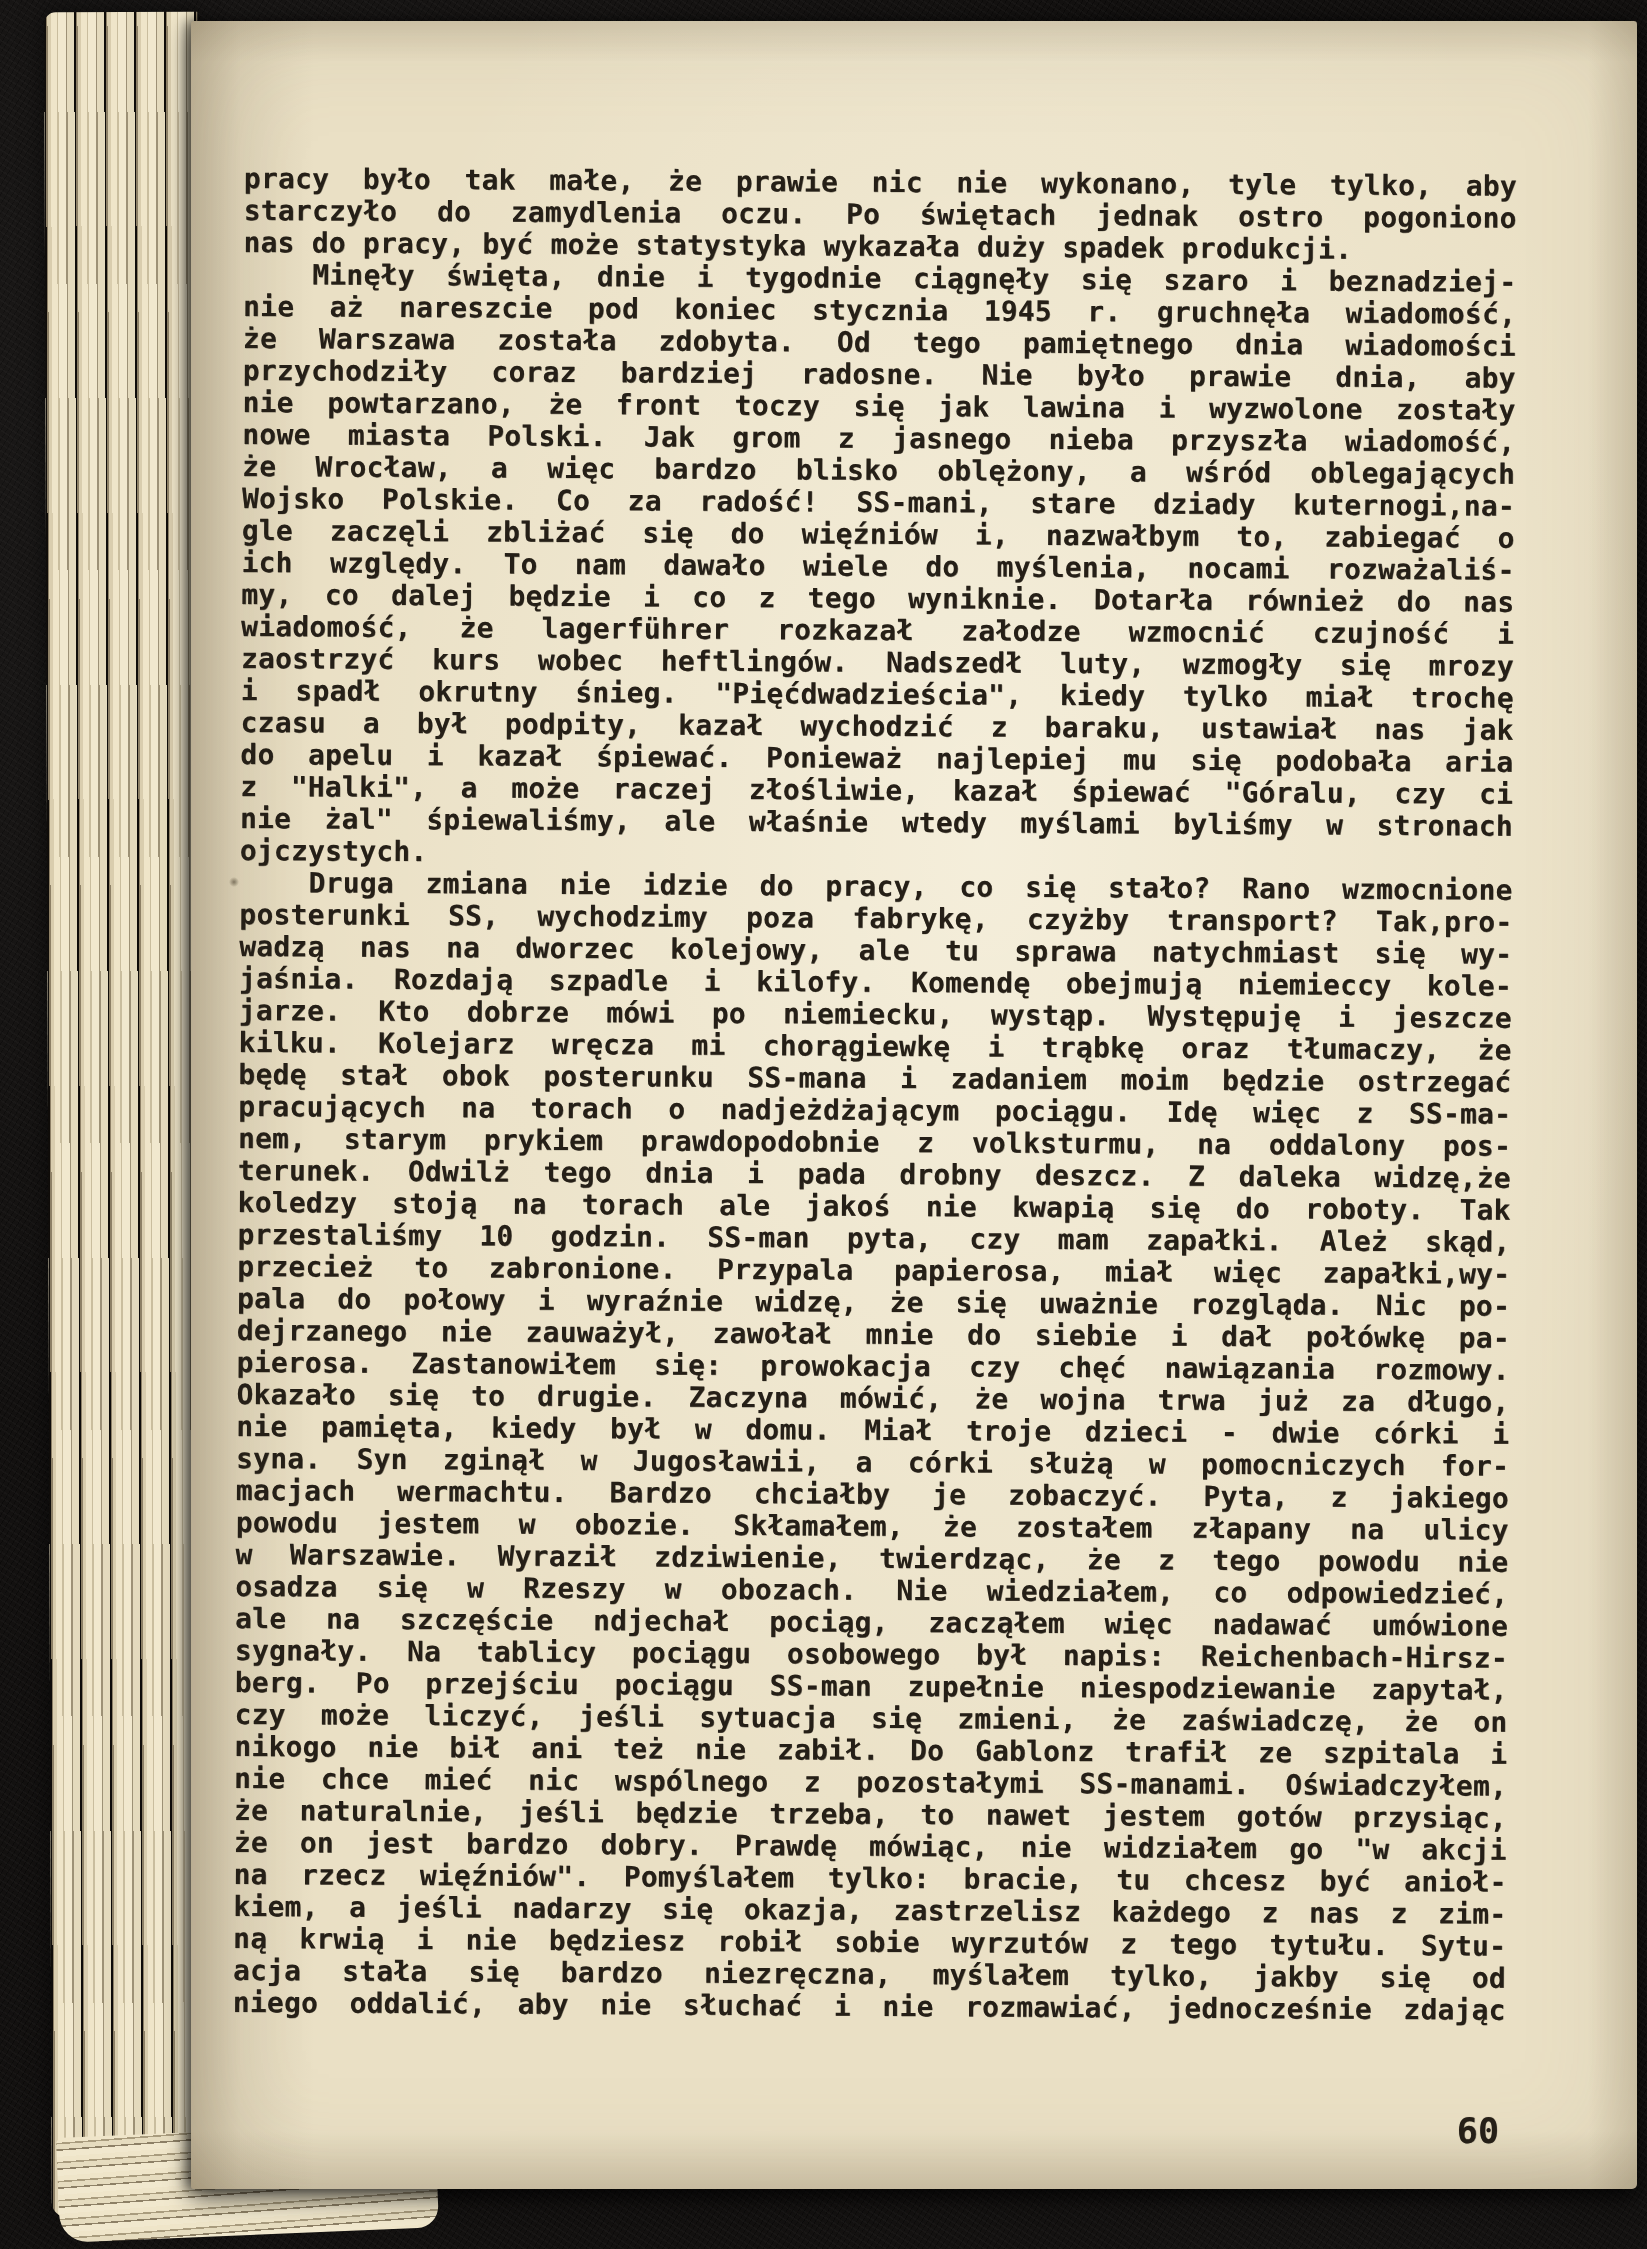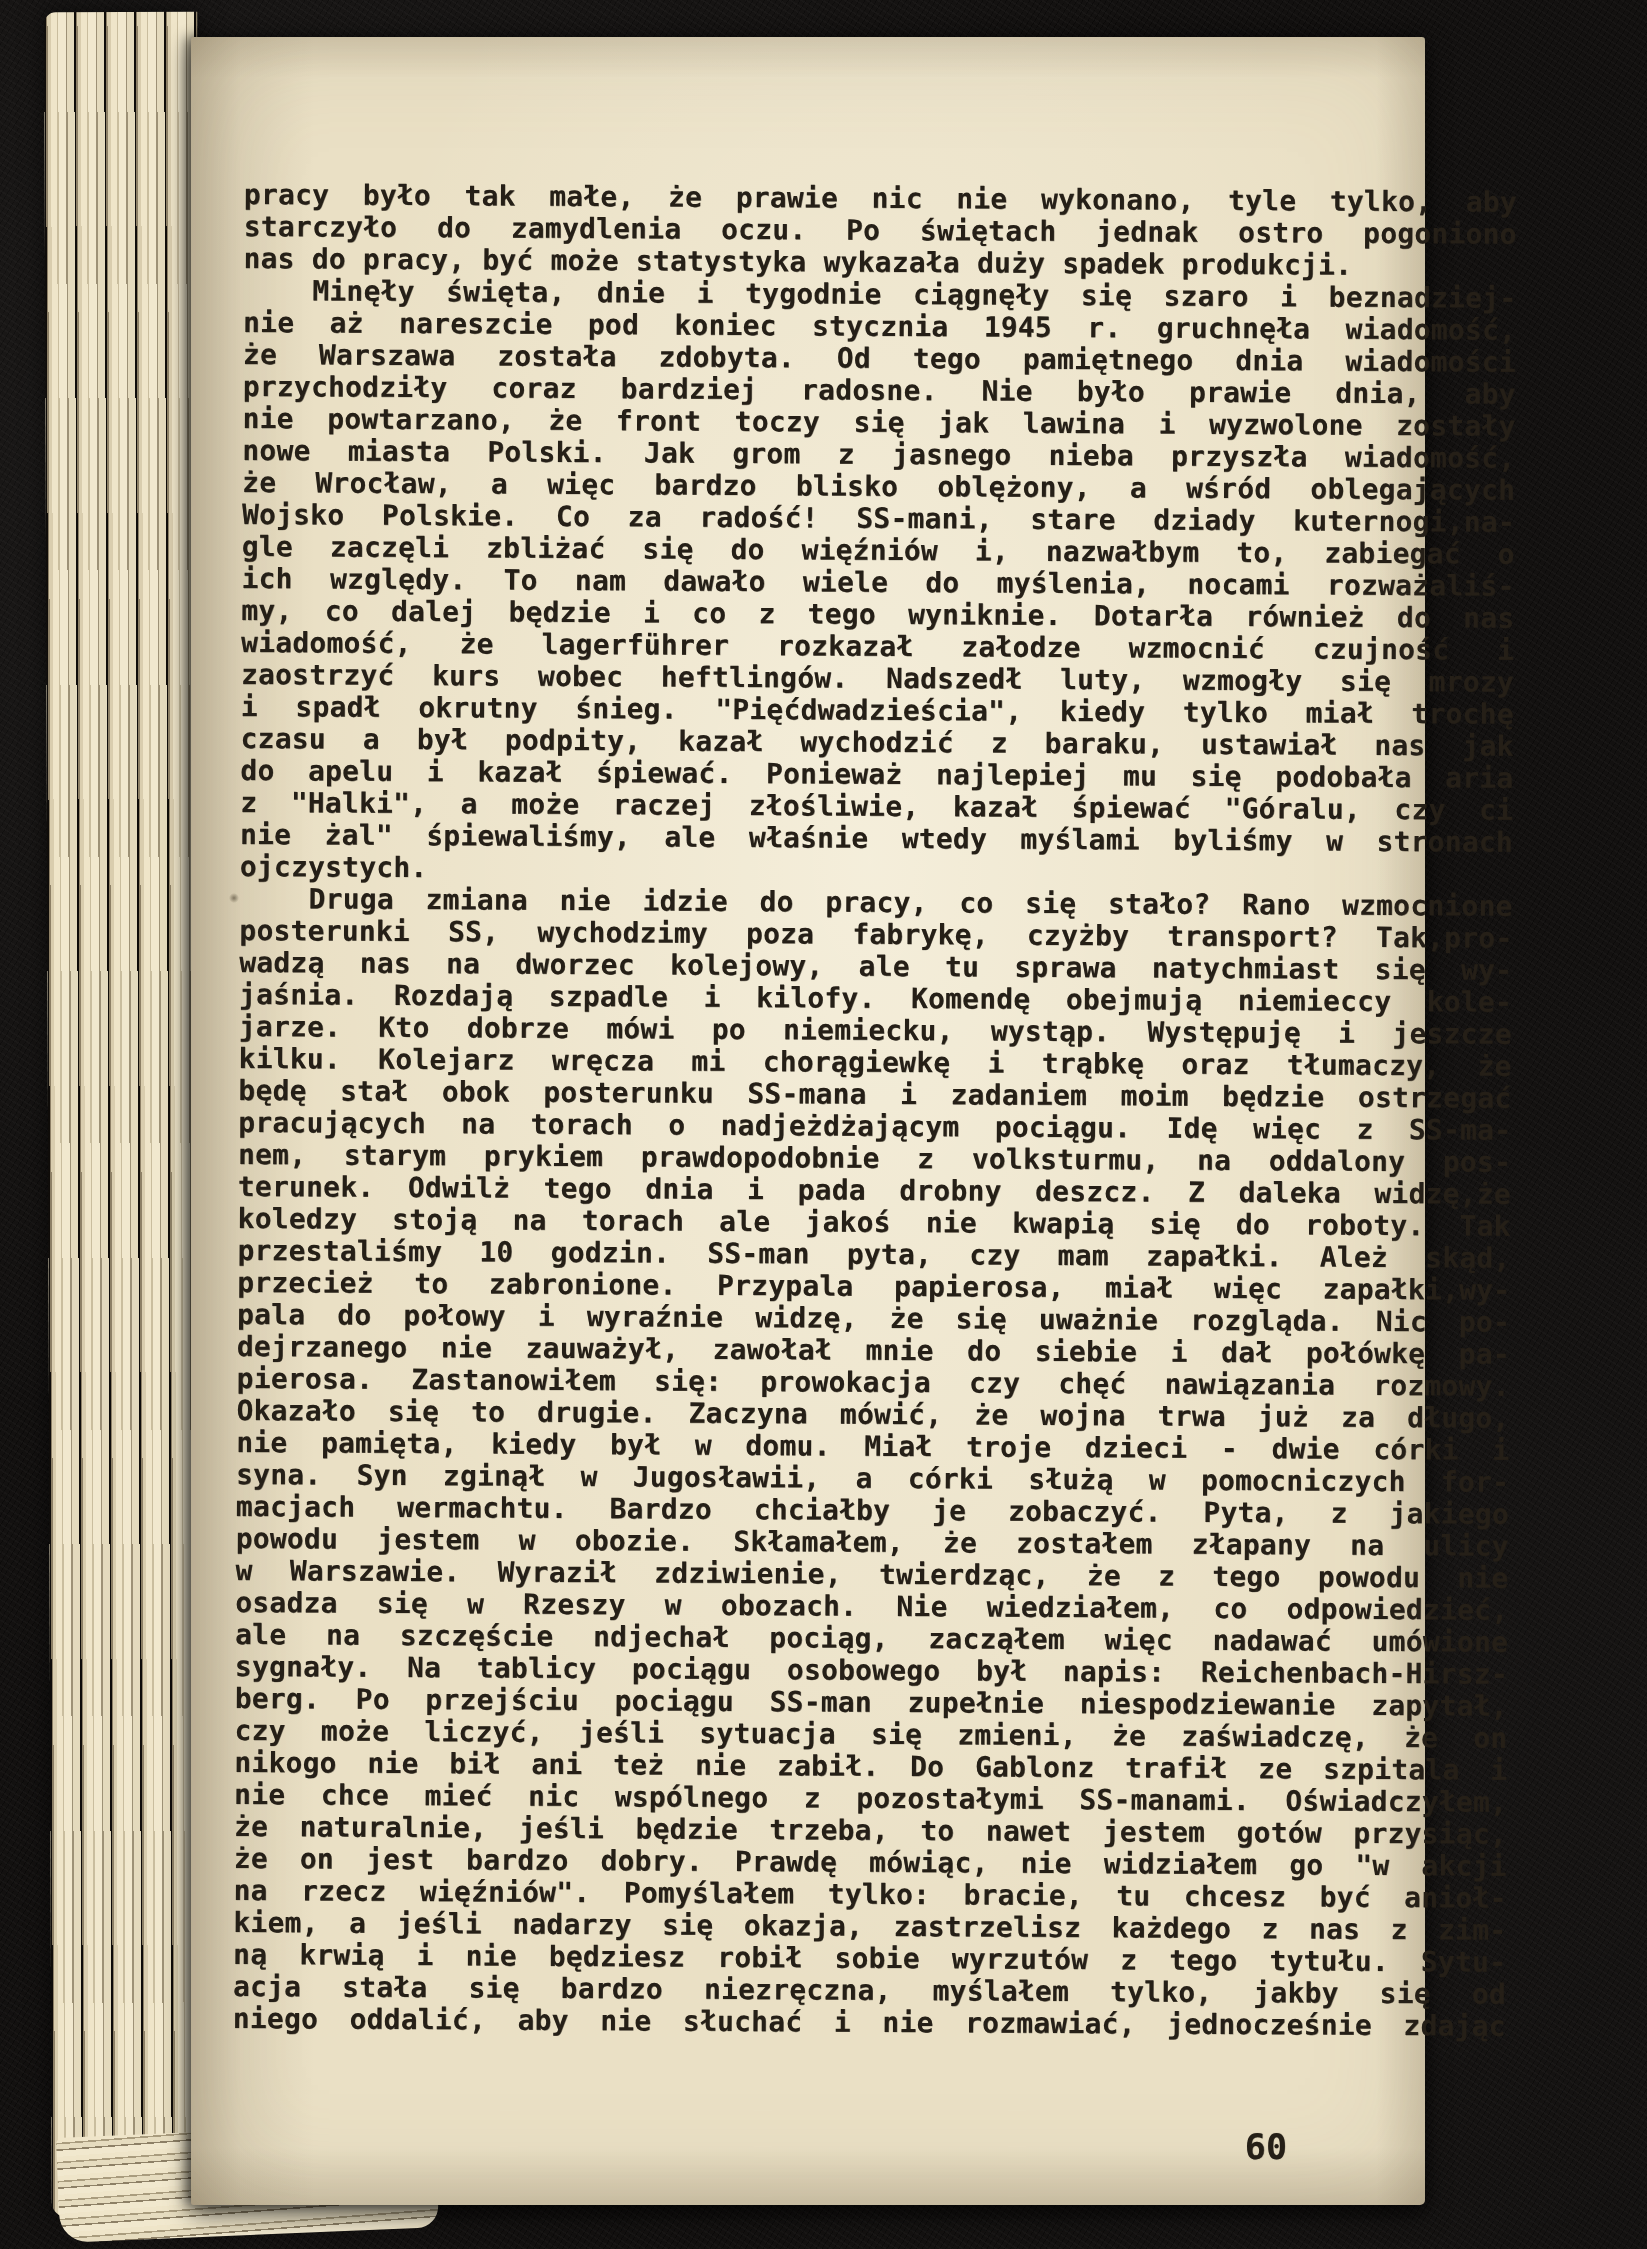--- a/index.html
+++ b/index.html
@@ -26,33 +26,32 @@
 
   .stack-bottom {
     position: absolute; left: 58px; top: 2130px; width: 379px; height: 105px; z-index: 1;
     background: repeating-linear-gradient(178deg,
       #efe5c9 0 5px, #a99c7e 5px 6.6px, #e6dcbf 6.6px 11.5px, #8d8066 11.5px 13px, #f1e8ce 13px 19px);
     transform: rotate(-2.4deg);
     border-radius: 6.6px 0 21.4px 28px;
   }
 
   .page {
-    position: absolute; left: 191px; top: 21.4px; width: 1234px; height: 2168px; z-index: 2;
+    position: absolute; left: 191px; top: 21.4px; width: 1446px; height: 2168px; z-index: 2;
     background-color: var(--paper, #eae0c5);
     background-image:
       radial-gradient(ellipse at 55% 38%, rgba(255,252,240,0.5), transparent 60%),
       radial-gradient(circle 4.1px at 43px 861px, rgba(55,45,30,0.55), transparent 5px),
       linear-gradient(90deg, rgba(98,82,56,0.30), rgba(98,82,56,0.10) 49px, rgba(98,82,56,0) 124px),
       linear-gradient(270deg, rgba(98,82,56,0.18), rgba(98,82,56,0) 49px),
       linear-gradient(0deg, rgba(98,82,56,0.20), rgba(98,82,56,0) 58px),
       linear-gradient(180deg, rgba(98,82,56,0.16), rgba(98,82,56,0) 41px);
     box-shadow: -5px 0 11.5px rgba(0,0,0,0.5), 0 8.2px 25px rgba(0,0,0,0.65),
                 inset 0 0 115px rgba(124,104,70,0.18);
     border-radius: 2.5px 3.3px 5px 2.5px;
-    margin-top: 16px;
   }
 
   .text-block {
     position: absolute; left: 53px; top: 142px; width: 1273px;
     transform: rotate(0.35deg); transform-origin: 0 0;
     color: var(--ink, #251f17);
     font-family: "DejaVu Sans Mono", "Liberation Mono", monospace;
     font-weight: 700;
     font-size: 28px; line-height: 32px; letter-spacing: 0.2px;
     text-shadow: 0.4px 0.4px 0.6px rgba(37,31,23,0.5);

